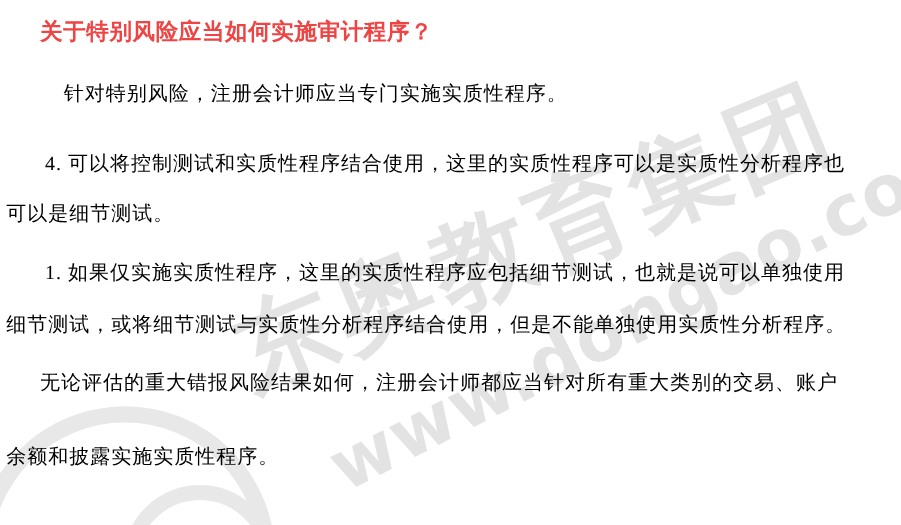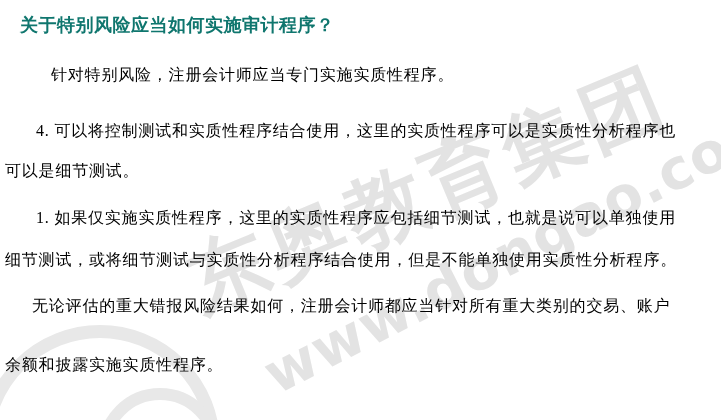--- a/index.html
+++ b/index.html
@@ -68,22 +68,23 @@
     position:relative;
     z-index:1;
   }
   .title{
     padding:12px 0 0 20px;
     font-family:"Liberation Sans","DejaVu Sans",sans-serif;
     font-weight:bold;
     font-size:18px;
     line-height:26px;
     letter-spacing:0.5px;
-    color:#0f766e;
+    color:#ef4444;
     white-space:nowrap;
+    margin-left:12px;
   }
   #lines{
     margin-left:5px;
     width:712px;
   }
   .line{
     height:40px;
     display:flex;
     align-items:center;
     font-size:16px;

